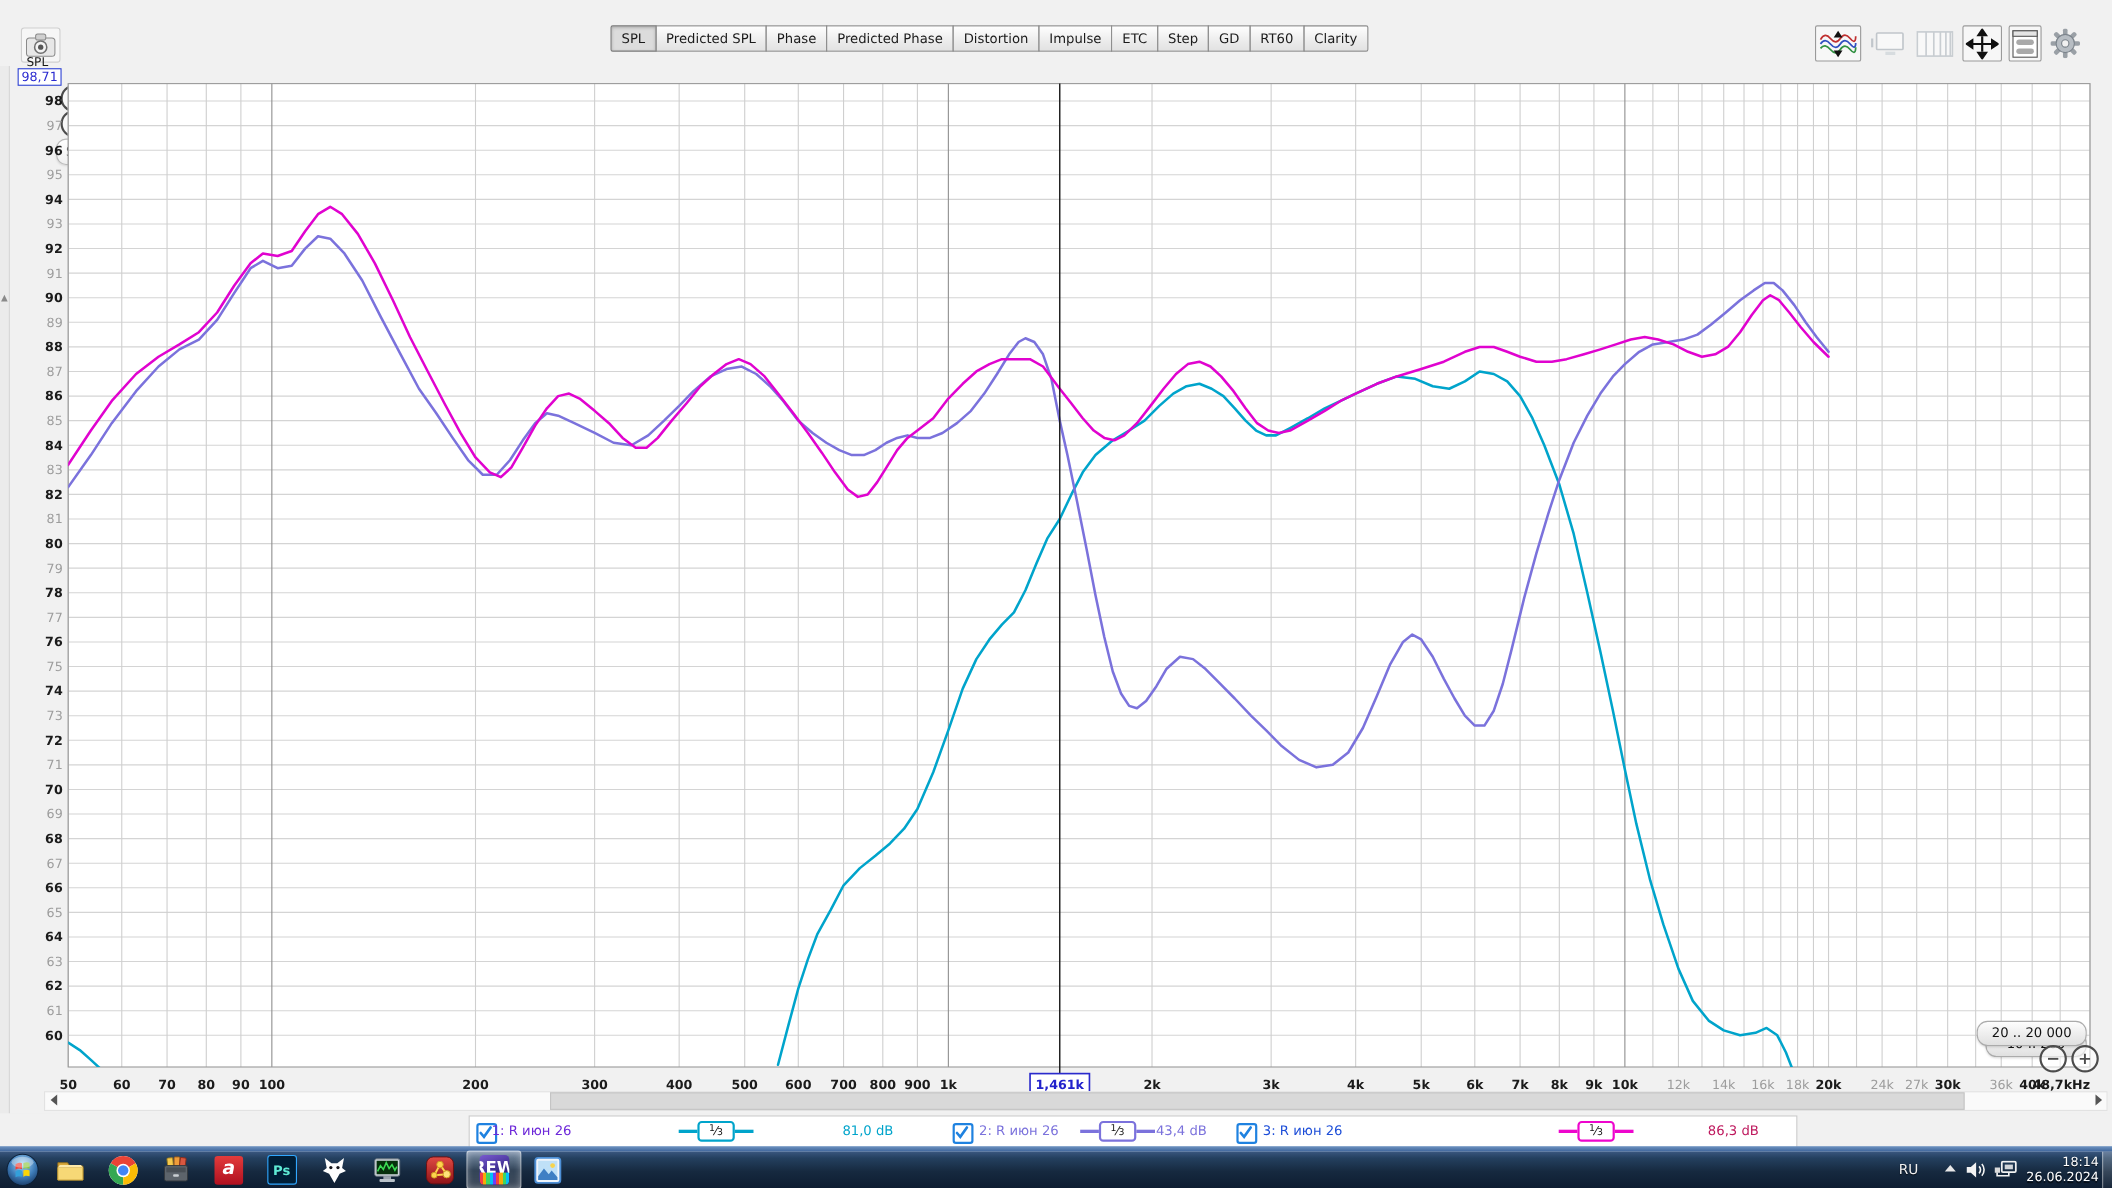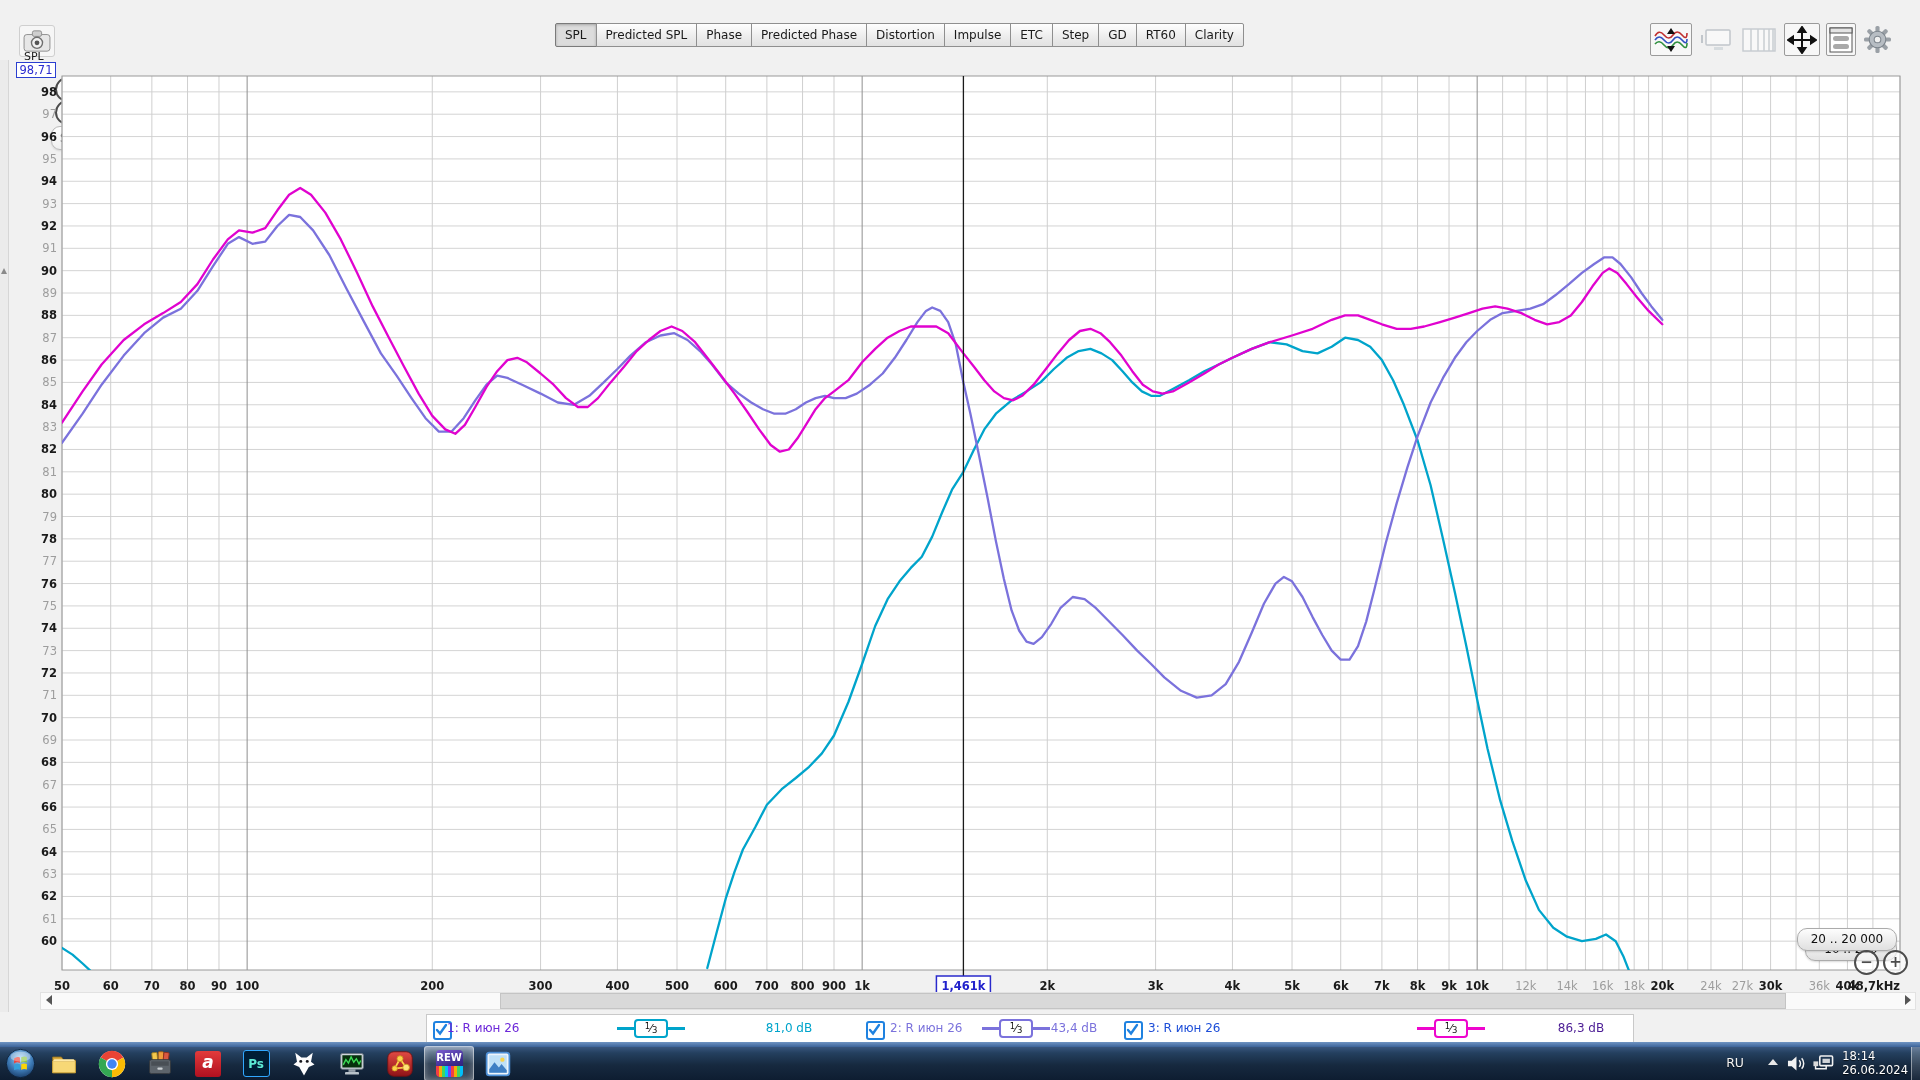--- a/index.html
+++ b/index.html
@@ -95,29 +95,29 @@
   .tb-app{width:48px;height:33px;display:flex;align-items:center;justify-content:center;position:relative;}
   .tb-app.active{background:linear-gradient(rgba(255,255,255,.38),rgba(255,255,255,.12) 50%,rgba(255,255,255,.22));
     border:1px solid rgba(255,255,255,.55);border-radius:3px;box-shadow:inset 0 0 6px rgba(255,255,255,.35);}
   .appicon{width:28px;height:28px;position:relative;display:flex;align-items:center;justify-content:center;}
   .appicon .glyph{position:absolute;color:#fff;font-weight:bold;}
   .icon-amd{background:linear-gradient(#e23b3b,#b01020);border-radius:3px;width:26px;height:26px;}
   .icon-amd .glyph{font-size:17px;font-style:italic;top:1px;}
   .icon-ps{background:#001e36;border:1.6px solid #31a8ff;border-radius:3px;width:25px;height:25px;}
   .icon-ps .glyph{color:#5eead4;font-size:12px;}
   .icon-rew{background:linear-gradient(160deg,#7a5bd0,#3a2a8c 55%,#1d1560);border-radius:4px;width:27px;height:27px;overflow:hidden;}
-  .icon-rew .glyph{font-size:10px;top:2px;letter-spacing:0;}
+  .icon-rew .glyph{font-size:15px;top:2px;letter-spacing:0;}
   .icon-rew .spectro{position:absolute;bottom:0;left:0;width:100%;height:11px;opacity:.95;
     background:repeating-linear-gradient(90deg,#ff4040 0 3px,#ffb400 3px 6px,#3fe060 6px 9px,#00c8ff 9px 12px,#7040ff 12px 15px);}
   .tray{position:absolute;right:0;top:0;height:33px;color:#fff;}
   .tray-lang{position:absolute;right:176px;top:8px;font-size:12.5px;color:#f2f2f2;text-shadow:0 1px 1px rgba(0,0,0,.7);}
   .tray-up{position:absolute;right:142px;top:12px;width:0;height:0;
     border-left:5px solid transparent;border-right:5px solid transparent;border-bottom:6px solid #e8e8e8;}
   .tray-ic{position:absolute;top:8px;}
-  .tray-clock{position:absolute;right:12px;top:2px;text-align:left;font-size:11.5px;line-height:14px;
+  .tray-clock{position:absolute;right:12px;top:2px;text-align:right;font-size:11.5px;line-height:14px;
     color:#fff;text-shadow:0 1px 1px rgba(0,0,0,.7);white-space:nowrap;}
   .show-desktop{position:absolute;right:0;top:0;width:8px;height:33px;
     background:linear-gradient(rgba(255,255,255,.25),rgba(255,255,255,.05));border-left:1px solid rgba(255,255,255,.45);}
 </style>
 </head>
 <body>
 
 <div class="screen">
 
 
@@ -432,21 +432,21 @@
       <span class="lg-val" style="left: 597px; color: rgb(123, 114, 220);">43,4 dB</span>
       <div class="lg-cb" style="left: 697px;"><svg width="13" height="13" viewBox="0 0 13 13">
           <path d="M2 7 l3 3.5 L11 2" stroke="#1f82e0" stroke-width="2.4" fill="none" stroke-linecap="round"></path>
         </svg></div>
       <span class="lg-name" style="left: 721px; color: #1d4ed8;">3: R июн 26</span>
       <div class="lg-badge" style="left: 990px;">
         <div class="lg-line" style="background: rgb(238, 5, 205);"></div>
         <div class="lg-frac" style="border-color: rgb(238, 5, 205);"><sup>1</sup>⁄<sub>3</sub></div>
         <div class="lg-line" style="background: rgb(238, 5, 205);"></div>
       </div>
-      <span class="lg-val" style="left: 1104px; color: #4c1d95;">86,3 dB</span>
+      <span class="lg-val" style="left: 1072px; color: #be185d; text-align: right;">86,3 dB</span>
     </div>
 
   <div class="win-bottom"></div>
 
   <div class="taskbar">
     <div class="tb-apps">
         <div class="tb-start">
           <svg width="31" height="31" viewBox="0 0 34 34">
             <defs>
               <radialGradient id="orbg" cx="50%" cy="32%" r="75%">

